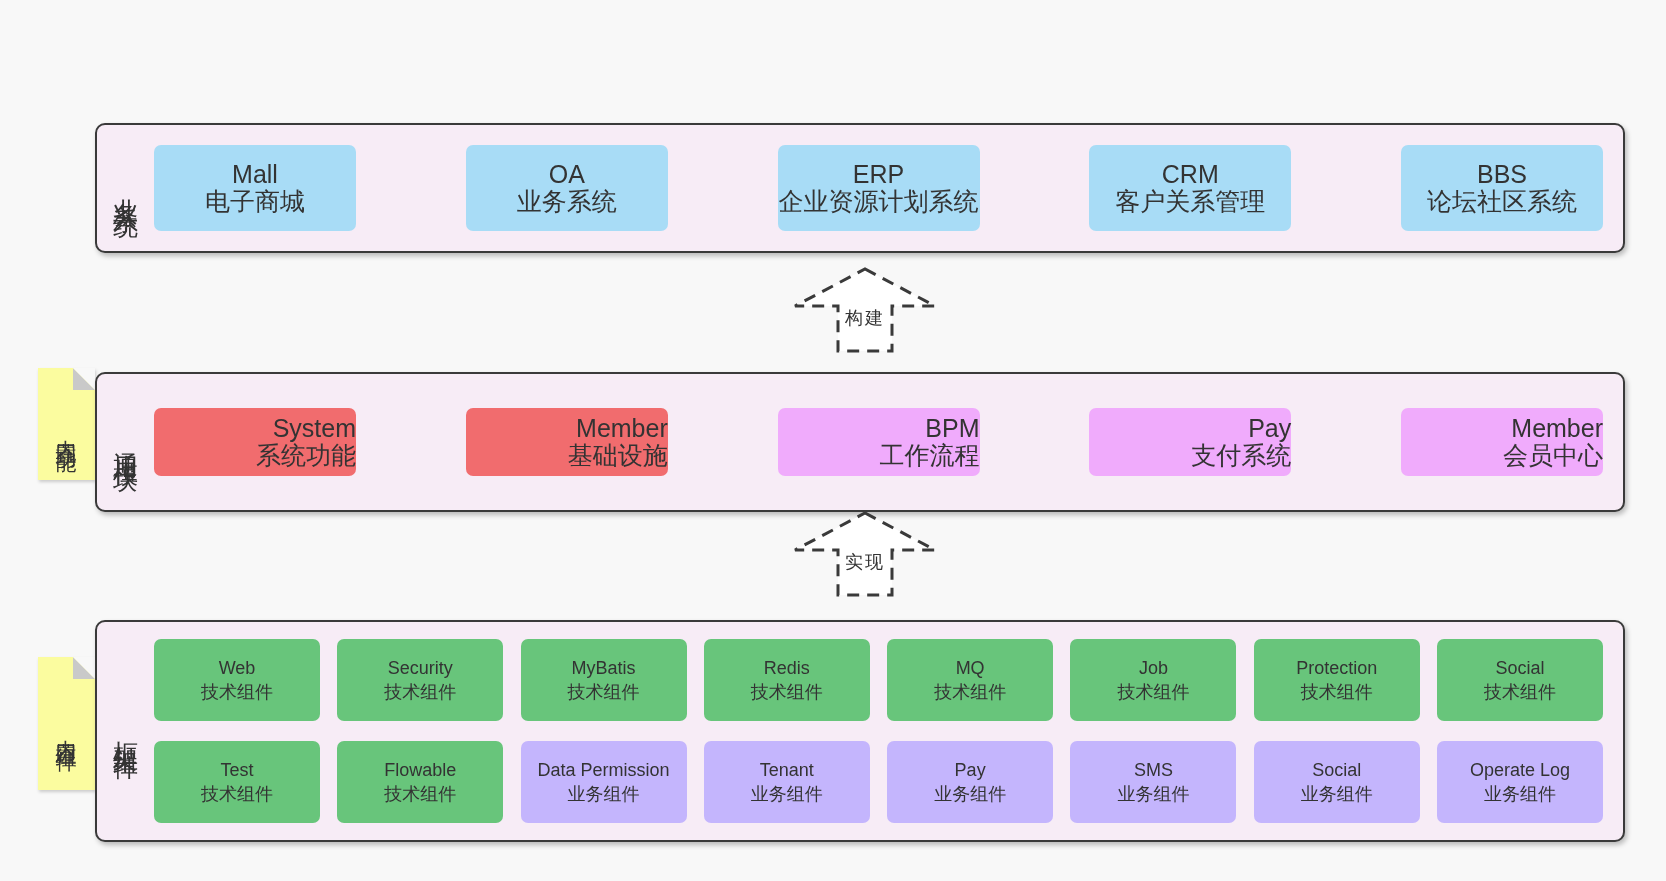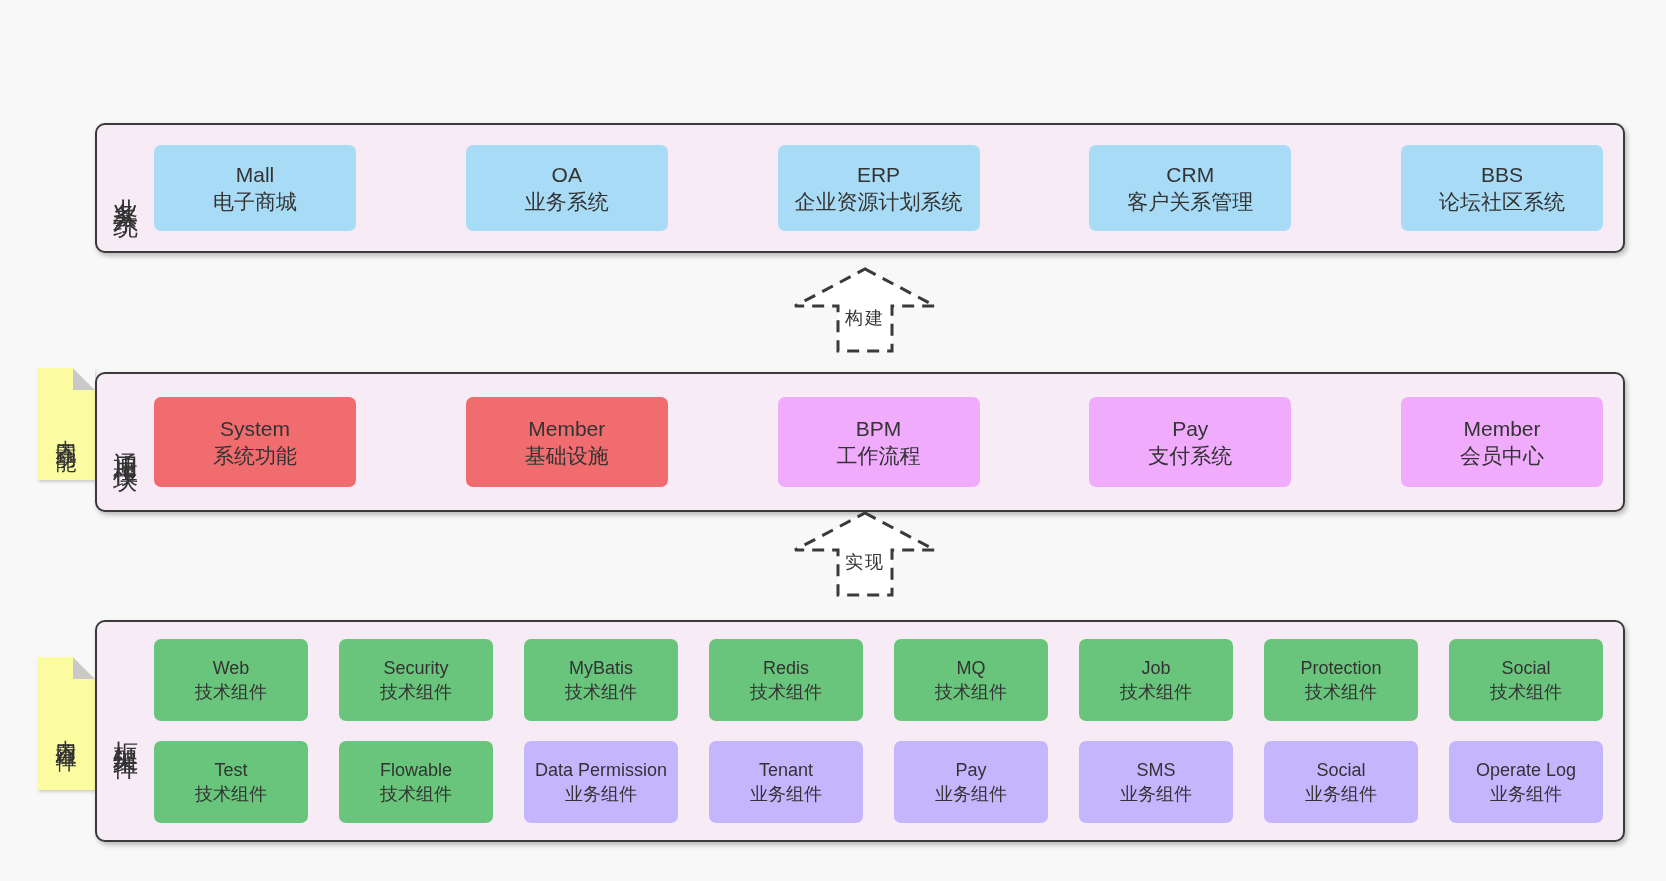--- a/index.html
+++ b/index.html
@@ -20,25 +20,25 @@
     writing-mode:vertical-rl;text-orientation:upright;
     font-size:25px;line-height:1;letter-spacing:5px;
     margin:0 4px 0 16px;color:#333;flex:0 0 auto;white-space:nowrap;
   }
   .boxes{flex:1;display:flex;justify-content:space-between;align-items:center;padding:0 20px 0 12px;}
   .rows-wrap{flex:1;display:flex;flex-direction:column;gap:20px;padding:0 20px 0 12px;}
   .rows-wrap .boxes{padding:0;}
 
   .box{
     border-radius:7px;display:flex;flex-direction:column;justify-content:center;
-    text-align:center;font-size:21px;line-height:27px;color:#333;
+    text-align:center;font-size:25px;line-height:27px;color:#333;
   }
   .box.wide{width:202px;height:86px;}
-  .panel-mid .box.wide{height:90px;}
-  .box.narrow{width:154px;height:82px;font-size:18px;line-height:24px;}
+  .panel-mid .box.wide{height:68px;align-items:flex-end;}
+  .box.narrow{width:166px;height:82px;font-size:18px;line-height:24px;}
   .box.blue{background:#a8dcf6;}
   .box.red{background:#f16c6e;}
   .box.pink{background:#f0abfc;}
   .box.green{background:#68c57b;}
   .box.green-light{background:#c4b5fd;}
 
   .sticky{
     position:absolute;left:38px;width:57px;background:#fbfc9f;z-index:1;
     box-shadow:1px 2px 3px rgba(0,0,0,.18);
     display:flex;align-items:center;justify-content:center;

